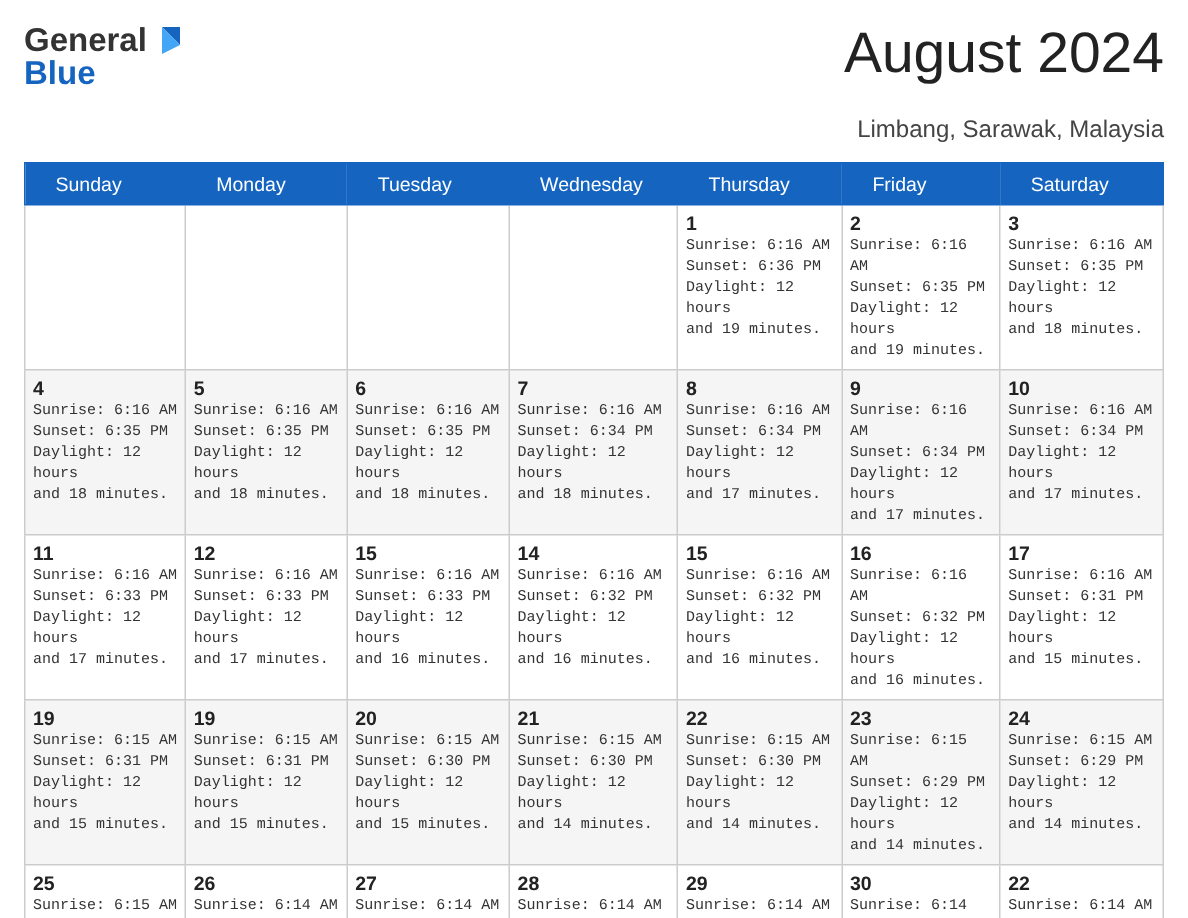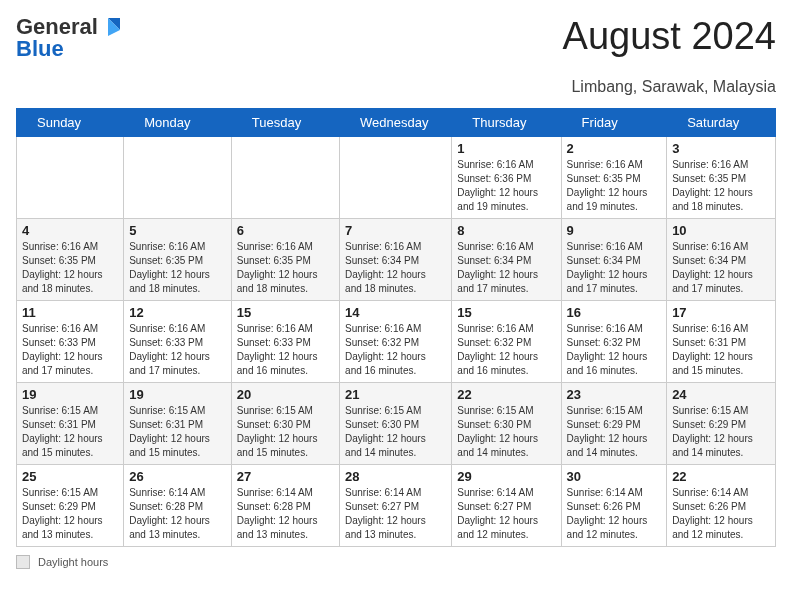--- a/index.html
+++ b/index.html
@@ -74,20 +74,21 @@
     .day-number {
       font-size: 13px;
       font-weight: bold;
       margin-bottom: 2px;
       color: #222;
     }
     .day-info {
       font-size: 10px;
       color: #333;
       line-height: 1.4;
+      font-family: Liberation Mono, monospace;
     }
     .empty-cell {
       background: #fff !important;
     }
     .footer {
       margin-top: 8px;
       font-size: 11px;
       color: #555;
       display: flex;
       align-items: center;

